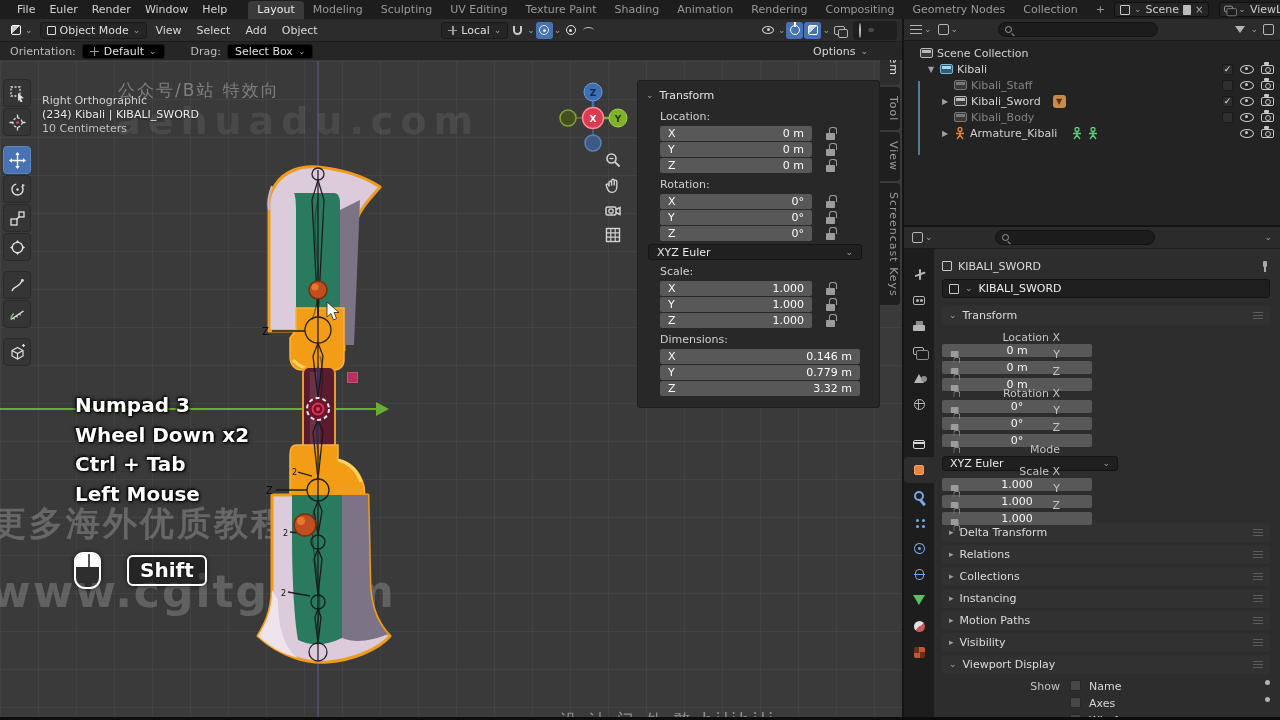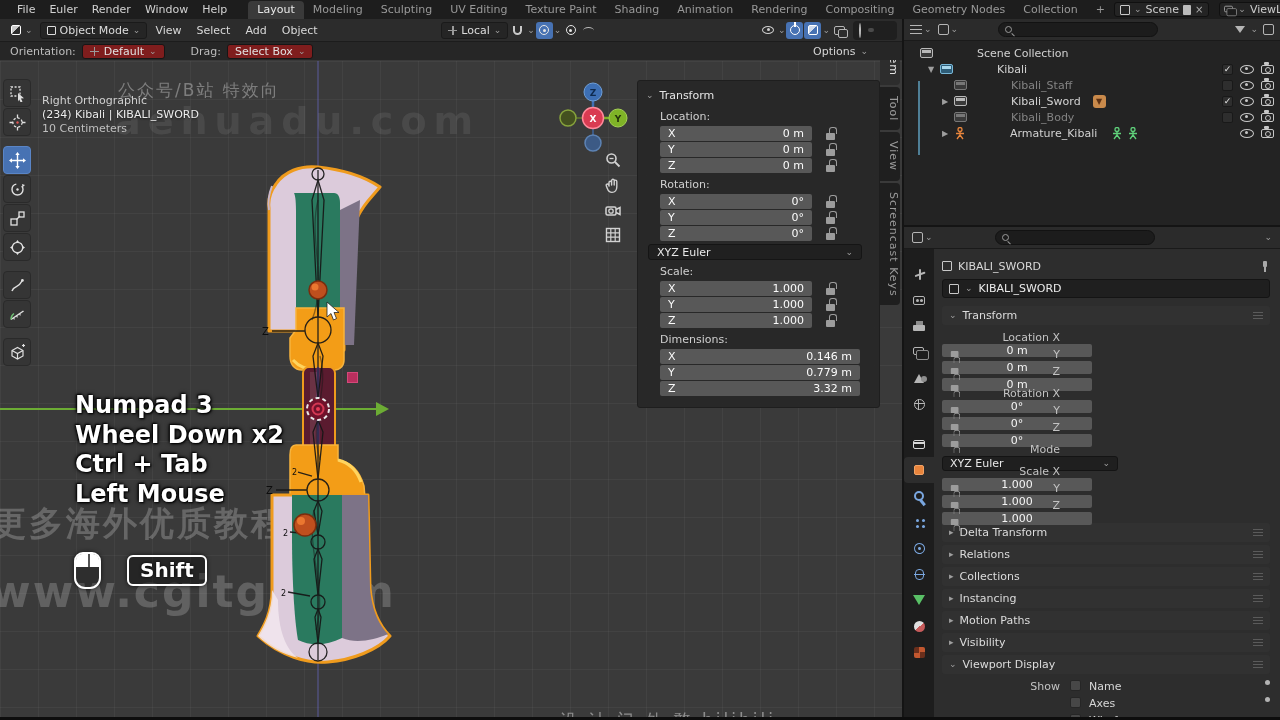--- a/index.html
+++ b/index.html
@@ -51,21 +51,21 @@
   .ball.wire { border:1.3px solid #bdbdbd; background:transparent; }
   .ball.solid { background:#f2f2f2; }
   .ball.mat { background:linear-gradient(135deg,#e8e8e8 50%, #6d6d6d 50%); }
   .ball.rend { background:radial-gradient(circle at 35% 30%, #efefef 0 28%, #777 70%); }
   .ball-wrap { padding:2px 3px; border-radius:3px; }
   .ball-wrap.active { background:#4a4a4a; }
 
   
   .tool-settings { height:19px; background:#262626; border-top:1px solid #1c1c1c; display:flex; align-items:center; padding:0 10px; gap:6px; position:relative; z-index:19; }
   .ts-label { color:#bdbdbd; }
-  .ts-chip { display:flex; align-items:center; gap:5px; background:#7f1d1d; border:1px solid #161616; border-radius:3px; padding:0 7px; height:15px; color:#e0e0e0; }
+  .ts-chip { display:flex; align-items:center; gap:5px; background:#000000; border:1px solid #161616; border-radius:3px; padding:0 7px; height:15px; color:#e0e0e0; }
   .axis-mini { width:9px; height:9px; position:relative; display:inline-block; }
   .axis-mini::before { content:""; position:absolute; left:4px; top:0; width:1.5px; height:9px; background:#9a9a9a; }
   .axis-mini::after { content:""; position:absolute; left:0; top:4px; width:9px; height:1.5px; background:#9a9a9a; }
   .ts-options { margin-left:auto; display:flex; align-items:center; gap:5px; color:#d5d5d5; padding-right:24px; }
 
   
   .vp-canvas { position:absolute; left:0; top:42px; width:902px; height:659px; overflow:hidden;
     background-color:#3a3a3a;
     background-image:linear-gradient(rgba(255,255,255,0.04) 1px, transparent 1px), linear-gradient(90deg, rgba(255,255,255,0.04) 1px, transparent 1px);
     background-size:38px 38px; }
@@ -86,21 +86,21 @@
   .wm-credit { position:absolute; left:560px; top:648px; font-size:17px; color:rgba(210,210,210,0.55); letter-spacing:3px; }
 
   
   .vp-toolbar { position:absolute; left:3px; top:18px; width:30px; display:flex; flex-direction:column; gap:1px; }
   .tool-btn { width:28px; height:28px; background:#353535; border:1px solid #2a2a2a; border-radius:4px; display:flex; align-items:center; justify-content:center; }
   .tool-btn.active { background:#4772b3; border-color:#5a85c6; }
   .tool-gap { height:8px; }
   .tool-btn svg { display:block; }
 
   
-  .keycast { position:absolute; left:75px; top:330px; font-size:24px; font-weight:bold; color:#fff; line-height:29.5px;
+  .keycast { position:absolute; left:75px; top:330px; font-size:20px; font-weight:bold; color:#fff; line-height:29.5px;
     text-shadow:1px 1px 2px #000, -1px -1px 2px #000, 0 0 5px #000; }
   .kc-bottom { position:absolute; left:74px; top:491px; display:flex; align-items:center; gap:14px; }
   .mouse { width:27px; height:37px; border:2.5px solid #fff; border-radius:9px 9px 11px 11px; position:relative; background:rgba(10,10,10,0.25); box-shadow:0 0 4px rgba(0,0,0,.7); }
   .mouse .mtop { position:absolute; left:0; top:0; right:0; height:40%; background:#fff; border-radius:6px 6px 0 0; }
   .mouse .mdiv { position:absolute; left:50%; top:0; width:2px; height:40%; background:#555; }
   .key-badge { border:2.5px solid #fff; border-radius:6px; padding:1px 11px 2px; font-size:20px; font-weight:bold; color:#fff; background:rgba(0,0,0,0.35); text-shadow:0 0 3px #000; box-shadow:0 0 4px rgba(0,0,0,.7);margin-left:12px; }
 
   
   .nav-gizmo { position:absolute; left:551px; top:16px; }
   .vp-side-icons { position:absolute; left:602px; top:88px; display:flex; flex-direction:column; gap:3px; }
@@ -124,21 +124,21 @@
   .vtab.active { background:#2d2d2d; color:#e2e2e2; }
 
   
   .ol-header { height:22px; background:#2b2b2b; display:flex; align-items:center; gap:6px; padding:0 6px; border-bottom:1px solid #1a1a1a; }
   .search { flex:0 0 160px; height:15px; background:#1c1c1c; border:1px solid #121212; border-radius:8px; display:flex; align-items:center; gap:4px; padding:0 6px; margin-left:34px; }
   .mag { width:7px; height:7px; border:1.4px solid #9a9a9a; border-radius:50%; position:relative; display:inline-block; }
   .mag::after { content:""; position:absolute; left:5.5px; top:5.5px; width:4px; height:1.4px; background:#9a9a9a; transform:rotate(45deg); transform-origin:0 0; }
   .funnel { width:0; height:0; border-left:5px solid transparent; border-right:5px solid transparent; border-top:7px solid #b5b5b5; display:inline-block; }
   .ol-tree { position:relative; padding-top:4px; }
   .ol-row { height:16px; display:flex; align-items:center; gap:4px; position:relative; padding-right:6px; }
-  .ol-name { color:#d2d2d2;margin-left:40px; }
+  .ol-name { color:#d2d2d2; }
   .ol-row.dim .ol-name { color:#838383; }
   .disc { width:10px; text-align:center; color:#9e9e9e; font-size:8px; }
   .colbox { width:13px; height:10px; border:1.3px solid #b9b9b9; border-radius:2px; position:relative; display:inline-block; background:#3a3a3a; }
   .colbox::after { content:""; position:absolute; left:1px; top:1px; right:1px; height:2.5px; background:#b9b9b9; }
   .colbox.blue { border-color:#79b8d8; background:#2e5d78; }
   .colbox.blue::after { background:#a8d7ec; }
   .colbox.dim { border-color:#777; } .colbox.dim::after { background:#777; }
   .ol-right { margin-left:auto; display:flex; align-items:center; gap:7px; }
   .cb { width:11px; height:11px; background:#2e2e2e; border:1px solid #191919; border-radius:2px; display:inline-flex; align-items:center; justify-content:center; }
   .cb i { font-style:normal; font-size:9px; color:#e8e8e8; line-height:1; }

